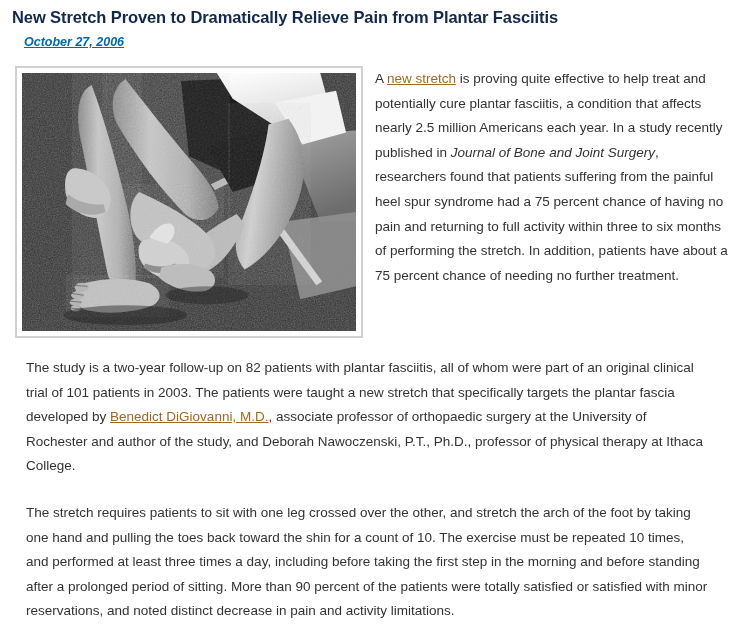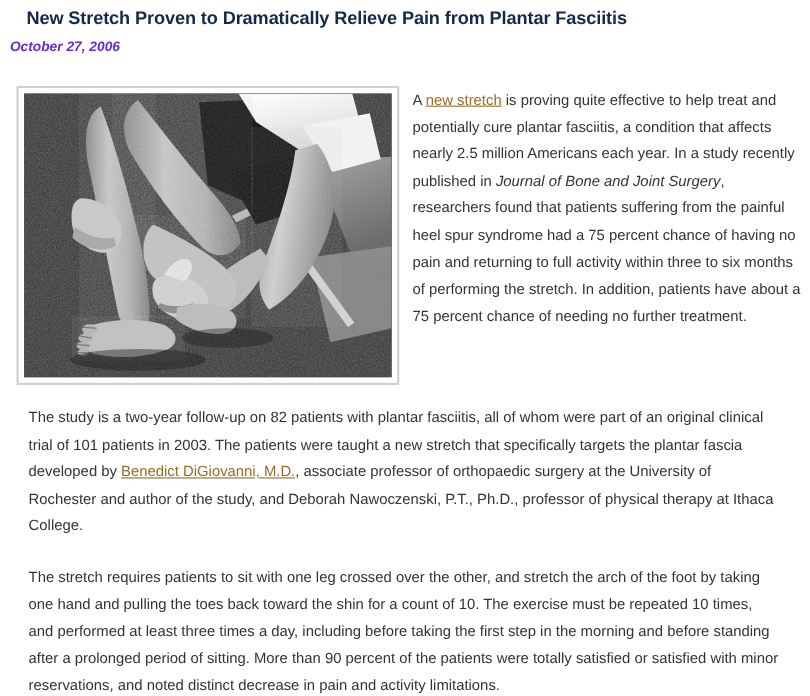--- a/index.html
+++ b/index.html
@@ -21,36 +21,37 @@
     padding: 6px 8px 0 8px;
     position: relative;
   }
 
   
   .article-title {
     font-size: 16.5px;
     font-weight: bold;
     color: #13294b;
     letter-spacing: -0.1px;
-    margin: 0 0 0 16px;
+    margin: 0 0 0 4px;
     line-height: 22px;
     white-space: nowrap;
   }
   .article-date {
     font-size: 12.5px;
     font-weight: bold;
     font-style: italic;
-    color: #6d28d9;
-    margin: 6px 0 0 1px;
+    color: #0369a1;
+    margin: 6px 0 0 16px;
     line-height: 16px;
+    text-decoration: underline;
   }
 
   
   .top-block {
-    margin-top: 28px;
+    margin-top: 16px;
     overflow: hidden;
   }
   .figure {
     float: left;
     width: 348px;
     height: 272px;
     box-sizing: border-box;
     border: 2px solid #d0d0d0;
     background: #ffffff;
     padding: 5px;

